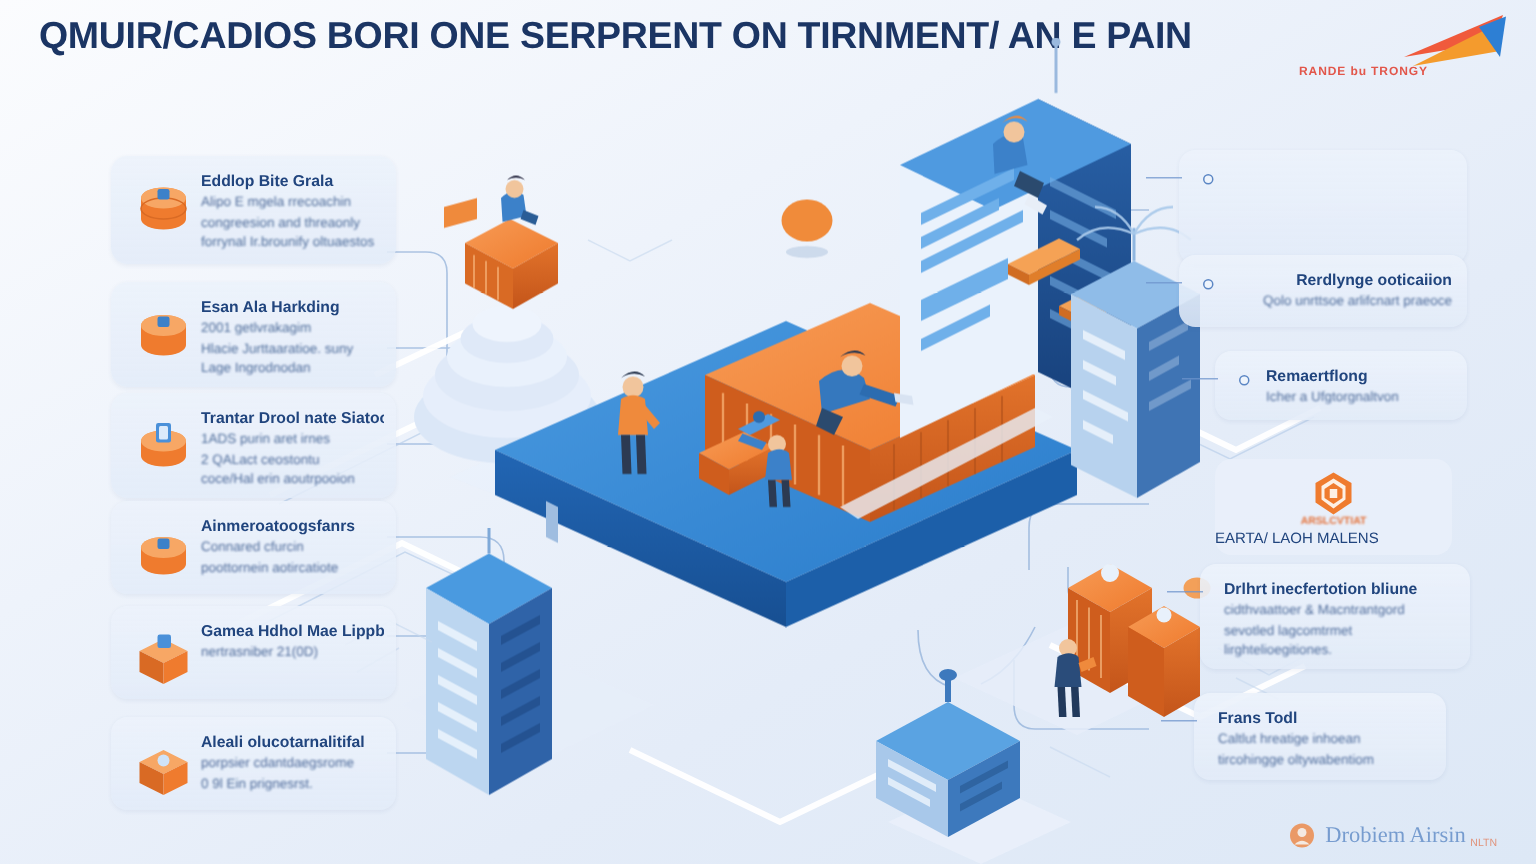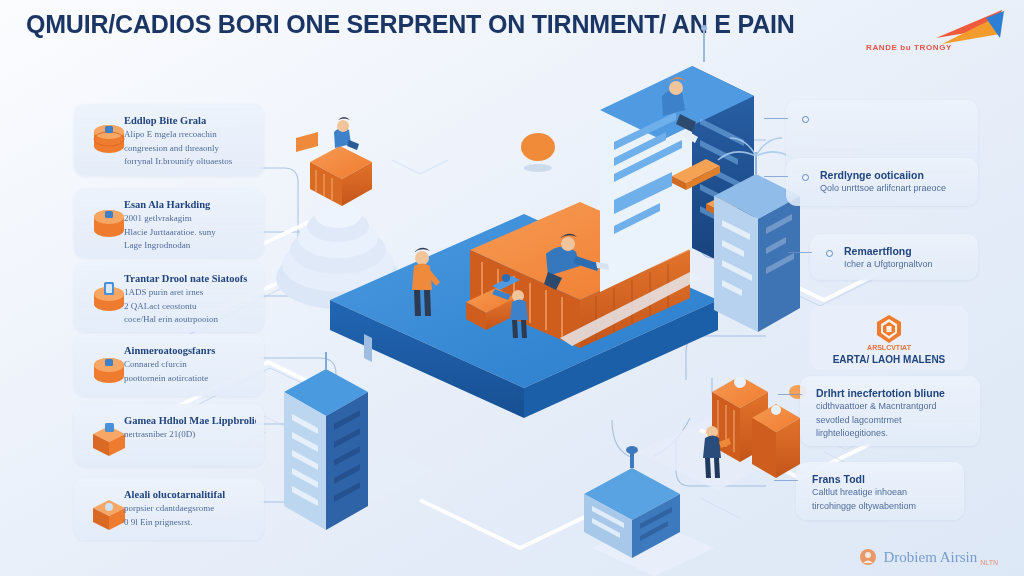--- a/index.html
+++ b/index.html
@@ -30,35 +30,35 @@
   #logo-swoosh { position:absolute; right:-4px; top:-4px; width:72px; height:48px; }
 
   
   .card {
     position:absolute;
     background:linear-gradient(180deg, rgba(236,242,251,.92), rgba(226,235,248,.86));
     border-radius:11px;
     box-shadow:0 1px 3px rgba(60,90,140,.07);
   }
   .card .ico { position:absolute; left:14px; top:16px; width:42px; height:42px; }
-  .card .ctext { position:absolute; left:50px; top:10px; right:8px;font-family:Liberation Serif, serif; }
+  .card .ctext { position:absolute; left:60px; top:10px; right:8px; }
   .ctitle { font-size:10.5px; font-weight:bold; color:#21457e; line-height:14px; filter:blur(0.5px); white-space:nowrap; overflow:hidden; }
   .cbody  { font-size:9px; color:#4f6c9b; line-height:13.5px; filter:blur(0.55px); }
 
   
   .rcard .rtext { position:absolute; left:34px; top:10px; right:10px; }
   .rcard .bullet { position:absolute; left:16px; top:16px; width:7px; height:7px;
     border:1.4px solid #5b86c4; border-radius:50%; background:#eef4fc; }
   .rcard .lead { position:absolute; left:-22px; top:18px; width:24px; height:1.4px; background:#6d94cc; opacity:.75; }
 
   
   #badge-card { position:absolute; background:rgba(233,240,250,.9); border-radius:11px; }
   #badge-icon { position:absolute; left:50%; transform:translateX(-50%); top:8px; width:30px; height:30px; }
   #badge-sub { position:absolute; left:0; right:0; top:38px; text-align:center; font-size:7px; font-weight:bold; color:#e4713a; filter:blur(0.6px); }
-  #badge-title { position:absolute; left:0; right:0; top:48px; text-align:center; font-size:10px; font-weight:bold; color:#21457e; filter:blur(0.5px); }
+  #badge-title { position:absolute; left:0; right:0; top:48px; font-size:10px; font-weight:normal; color:#21457e; filter:blur(0.5px); }
 
   
   #footer-mark { position:absolute; right:26px; bottom:10px; height:26px; display:flex; align-items:flex-end; gap:6px; opacity:.72; }
   #fm-text { font-size:15px; color:#4f7fc0; font-family:"Liberation Serif", serif; filter:blur(0.5px); }
   #fm-sup { font-size:7px; color:#e2714a; margin-left:-3px; margin-top:-6px; filter:blur(0.5px); }
 
   
   #connectors { position:absolute; left:0; top:0; width:1024px; height:576px; pointer-events:none; }
 
   
@@ -474,21 +474,21 @@
     <div class="cbody">porpsier cdantdaegsrome</div>
     <div class="cbody">0 9l Ein prignesrst.</div>
   </div>
 </div>
 
 <div class="card rcard" style="left:786px; top:100px; width:192px; height:76px;">
   <span class="lead"></span>
   <span class="bullet"></span>
 </div>
 
-<div class="card rcard" style="left:786px; top:158px; width:192px; height:48px;">
+<div class="card rcard" style="left:786px; top:170px; width:192px; height:48px;text-align:right;">
   <span class="lead"></span>
   <span class="bullet"></span>
   <div class="rtext">
     <div class="ctitle">Rerdlynge ooticaiion</div>
     <div class="cbody">Qolo unrttsoe arlifcnart praeoce</div>
   </div>
 </div>
 
 <div class="card rcard" style="left:810px; top:234px; width:168px; height:46px;">
   <span class="lead"></span>

